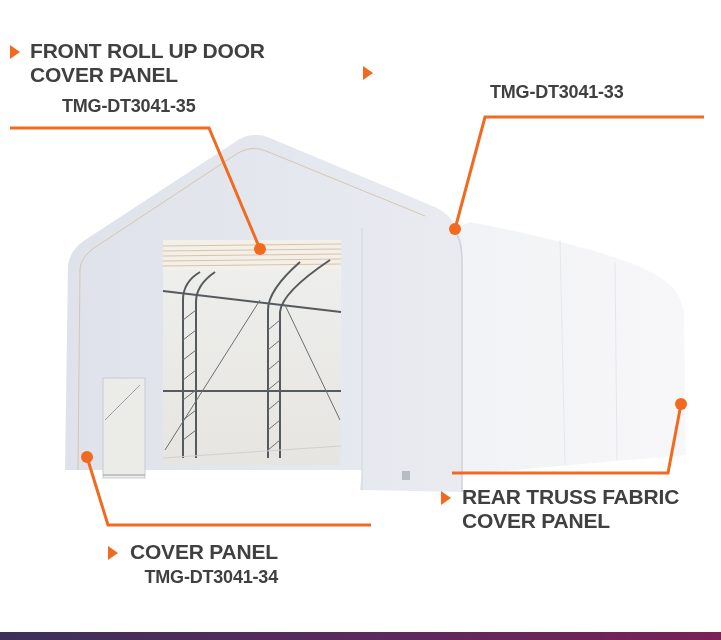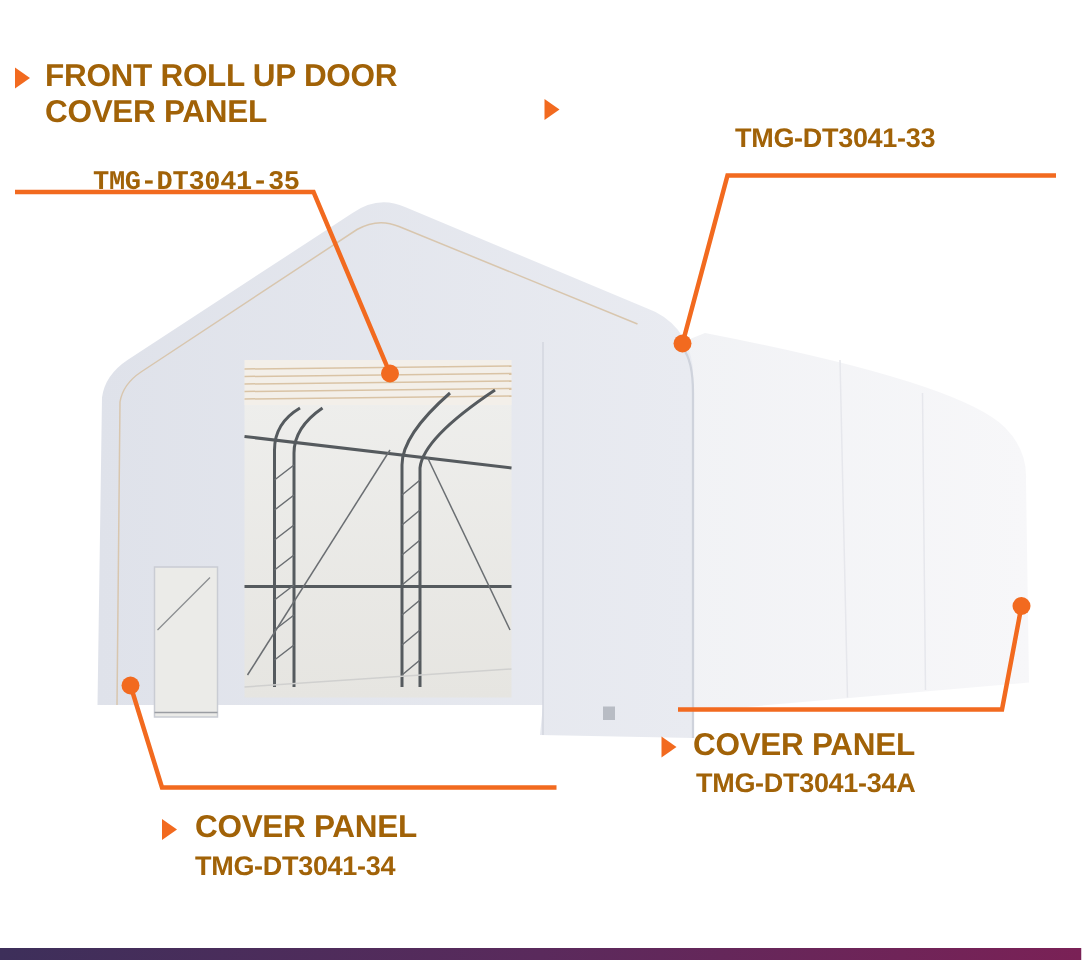--- a/index.html
+++ b/index.html
@@ -1,18 +1,18 @@
 <!DOCTYPE html>
 <html><head>
 <meta charset="utf-8">
 <style>
   html, body { margin: 0; padding: 0; }
   body { width: 721px; height: 640px; background: #ffffff; position: relative; overflow: hidden; font-family: "Liberation Sans", "DejaVu Sans", sans-serif; }
   .scene { position: absolute; left: 0; top: 0; width: 721px; height: 640px; }
-  .label { position: absolute; color: #a16207; font-weight: 700; letter-spacing: -0.2px; }
+  .label { position: absolute; color: #404040; font-weight: 700; letter-spacing: -0.2px; }
   .label .title { font-size: 21px; line-height: 24px; font-weight: 900; text-transform: uppercase; }
   .label .code { font-size: 18px; line-height: 22px; font-weight: 700; }
   .tri { position: absolute; width: 0; height: 0; border-top: 7px solid transparent; border-bottom: 7px solid transparent; border-left: 10px solid #f26a1f; }
   .bottom-bar { position: absolute; left: 0; top: 632px; width: 721px; height: 8px; background: linear-gradient(90deg, #3d2f5a 0%, #5a2a5c 50%, #7a2156 100%); }
 </style>
 </head>
 <body>
 
 <svg class="scene" viewBox="0 0 721 640" xmlns="http://www.w3.org/2000/svg">
   <defs>
@@ -97,33 +97,33 @@
     <circle cx="455" cy="229" r="6"></circle>
     <circle cx="681" cy="404" r="6"></circle>
     <circle cx="87" cy="457" r="6"></circle>
   </g>
 </svg>
 
 <div class="tri" style="left:10px; top:45px;"></div>
 <div class="label" style="left:30px; top:39px;">
   <div class="title">FRONT ROLL UP DOOR</div>
   <div class="title">COVER PANEL</div>
-  <div class="code" style="margin-left:32px; margin-top:24px;font-family:Liberation Mono, monospace;">TMG-DT3041-35</div>
+  <div class="code" style="margin-left:32px; margin-top:8px;">TMG-DT3041-35</div>
 </div>
 
 <div class="tri" style="left:363px; top:66px;"></div>
 <div class="label" style="left:385px; top:61px;">
   <div class="code" style="margin-left:105px; margin-top:20px;">TMG-DT3041-33</div>
 </div>
 
 <div class="tri" style="left:441px; top:491px;"></div>
 <div class="label" style="left:462px; top:485px;">
+  <div class="title">REAR TRUSS FABRIC</div>
   <div class="title">COVER PANEL</div>
-  <div class="code" style="margin-left:2px; margin-top:2px;">TMG-DT3041-34A</div>
 </div>
 
 <div class="tri" style="left:108px; top:546px;"></div>
 <div class="label" style="left:130px; top:540px;">
   <div class="title">COVER PANEL</div>
-  <div class="code" style="margin-left:0px; margin-top:2px;">TMG-DT3041-34</div>
+  <div class="code" style="margin-left:0px; margin-top:2px;text-align:right;">TMG-DT3041-34</div>
 </div>
 
 <div class="bottom-bar"></div>
 
 </body></html>

